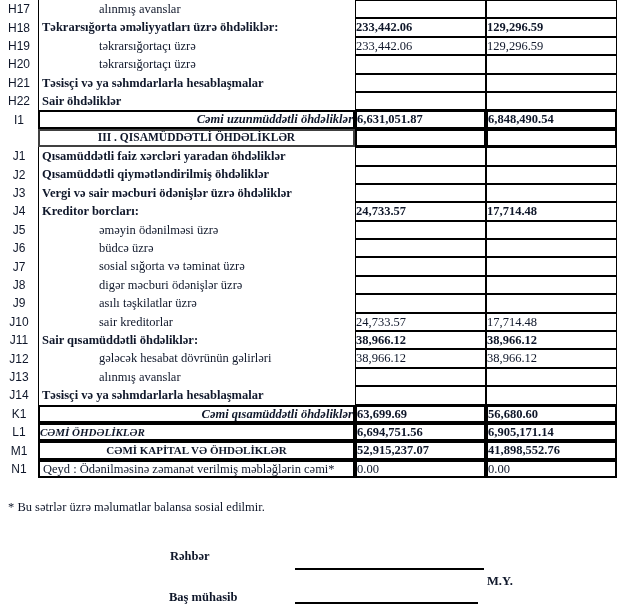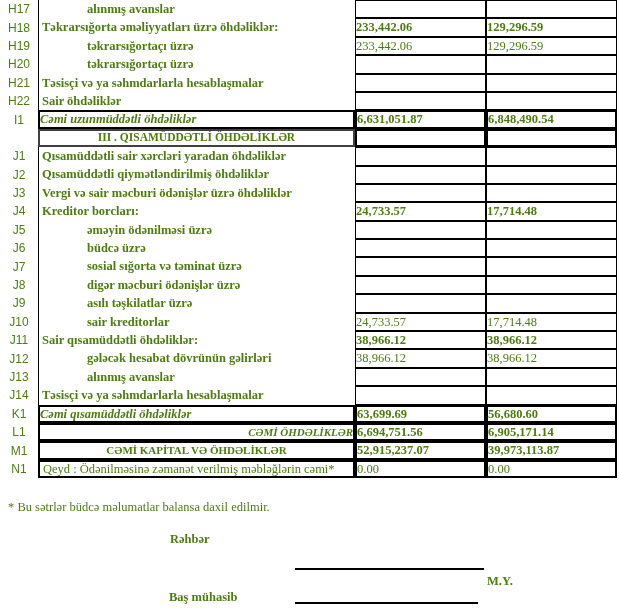--- a/index.html
+++ b/index.html
@@ -1,41 +1,41 @@
 <!DOCTYPE html>
 <html><head>
 <meta charset="utf-8">
 <style>
   html,body{margin:0;padding:0;background:#fff;}
-  .sheet{position:relative;width:620px;height:608px;background:#fff;color:#4d7c0f;
+  .sheet{position:relative;width:620px;height:608px;background:#fff;color:#0f172a;
          font-family:"Liberation Serif", serif;overflow:hidden;}
   table.bal{position:absolute;top:0;left:0;width:617px;table-layout:fixed;
             border-collapse:separate;border-spacing:0;}
   td{box-sizing:border-box;height:18.4px;padding:0;font-size:12.5px;line-height:1;
      vertical-align:middle;overflow:hidden;white-space:nowrap;}
   td.code{font-family:"Liberation Sans", sans-serif;font-size:12px;text-align:center;}
   td.lbl{border-left:1px solid #000;padding-left:3px;}
   td.val{border:1px solid #000;padding-right:7px;}
-  tr.sub td.lbl{padding-left:48px;font-weight:bold;}
+  tr.sub td.lbl{padding-left:60px;}
   tr.bold td.lbl{font-weight:bold;margin-left:32px;}
   td.b{font-weight:bold;}
-  tr.total_italic td.lbl{border:2px solid #000;text-align:left;font-weight:bold;
+  tr.total_italic td.lbl{border:2px solid #000;text-align:right;font-weight:bold;
                          font-style:italic;padding-left:0;}
   tr.section td.lbl{border:2px solid #404040;text-align:center;font-weight:bold;
                     font-size:11.5px;padding-left:0;}
-  tr.caps_italic td.lbl{border:2px solid #000;text-align:right;font-weight:bold;
+  tr.caps_italic td.lbl{border:2px solid #000;text-align:left;font-weight:bold;
                         font-style:italic;font-size:11px;padding-left:0;}
   tr.caps td.lbl{border:2px solid #000;text-align:center;font-weight:bold;
                  font-size:11px;padding-left:0;margin-left:32px;}
   tr.note td.lbl{border:2px solid #000;margin-top:32px;}
   tr.thick td.val{border-width:2px;}
   .footnote{position:absolute;left:8px;top:500px;font-size:12.5px;}
   .sig-label{position:absolute;font-weight:bold;font-size:12.5px;}
   .sig-line{position:absolute;height:2px;background:#000;}
-  #lbl-leader{left:170px;top:532px;}
+  #lbl-leader{left:170px;top:549px;}
   #line-leader{left:295px;top:568px;width:189px;}
   #lbl-stamp{left:487px;top:574px;}
   #lbl-accountant{left:169px;top:590px;}
   #line-accountant{left:295px;top:602px;width:183px;}
 </style>
 </head>
 <body>
 
 <div class="sheet">
 
@@ -90,21 +90,21 @@
           <td class="val b">6,848,490.54</td>
         </tr>
         <tr class="section thick">
           <td class="code"></td>
           <td class="lbl">III . QISAMÜDDƏTLİ ÖHDƏLİKLƏR</td>
           <td class="val"></td>
           <td class="val"></td>
         </tr>
         <tr class="bold">
           <td class="code">J1</td>
-          <td class="lbl">Qısamüddətli sair xərcləri yaradan öhdəliklər</td>
+          <td class="lbl">Qısamüddətli faiz xərcləri yaradan öhdəliklər</td>
           <td class="val"></td>
           <td class="val"></td>
         </tr>
         <tr class="bold">
           <td class="code">J2</td>
           <td class="lbl">Qısamüddətli qiymətləndirilmiş öhdəliklər</td>
           <td class="val"></td>
           <td class="val"></td>
         </tr>
         <tr class="bold">
@@ -188,32 +188,32 @@
         <tr class="caps_italic thick">
           <td class="code">L1</td>
           <td class="lbl">CƏMİ ÖHDƏLİKLƏR</td>
           <td class="val b">6,694,751.56</td>
           <td class="val b">6,905,171.14</td>
         </tr>
         <tr class="caps thick">
           <td class="code">M1</td>
           <td class="lbl">CƏMİ KAPİTAL VƏ ÖHDƏLİKLƏR</td>
           <td class="val b">52,915,237.07</td>
-          <td class="val b">39,973,113.87</td>
+          <td class="val b">41,898,552.76</td>
         </tr>
         <tr class="note thick">
           <td class="code">N1</td>
           <td class="lbl">Qeyd : Ödənilməsinə zəmanət verilmiş məbləğlərin cəmi*</td>
           <td class="val">0.00</td>
           <td class="val">0.00</td>
         </tr>
       </tbody>
   </table>
 
-  <div class="footnote">* Bu sətrlər büdcə məlumatlar balansa daxil edilmir.</div>
+  <div class="footnote">* Bu sətrlər üzrə məlumatlar balansa sosial edilmir.</div>
 
   <div class="sig-label" id="lbl-leader">Rəhbər</div>
   <div class="sig-line" id="line-leader"></div>
   <div class="sig-label" id="lbl-stamp">M.Y.</div>
   <div class="sig-label" id="lbl-accountant">Baş mühasib</div>
   <div class="sig-line" id="line-accountant"></div>
 
 </div>
 
 </body></html>

